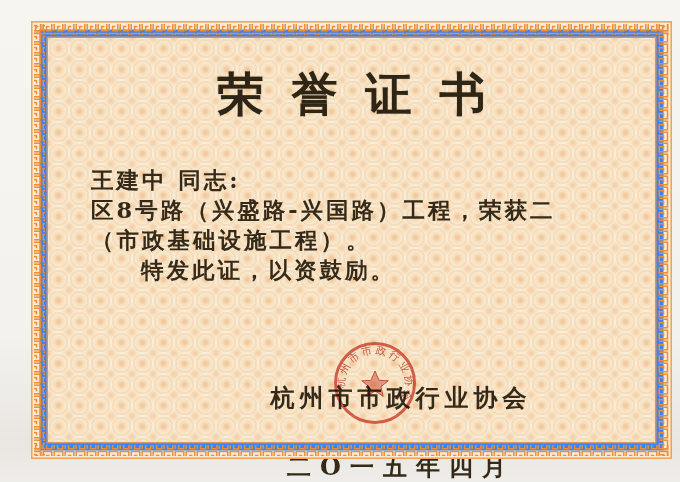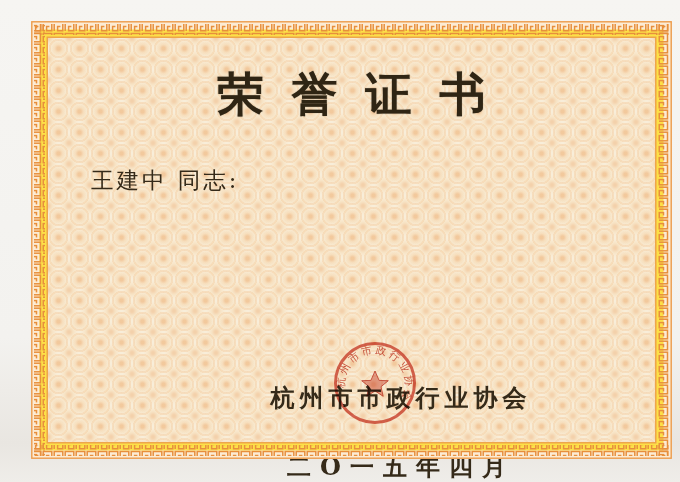--- a/index.html
+++ b/index.html
@@ -5,21 +5,21 @@
   html,body{margin:0;padding:0;}
   body{
     width:680px;height:482px;position:relative;overflow:hidden;
     font-family:"DejaVu Serif", serif;
     background:
       linear-gradient(180deg, #f6f5f2 0%, #f3f2ef 70%, #e9e6e1 92%, #efede9 100%);
   }
   
   .cert{
     position:absolute; left:31px; top:21px; width:641px; height:438px;
-    background:#fde047;
+    background:#3b82f6;
   }
   
   .frame{position:absolute; inset:0; z-index:3; pointer-events:none;}
   
   .pattern{
     position:absolute; inset:17px; z-index:0;
     background-color:#f8eedb;
     background-image:
       radial-gradient(circle, rgba(235,156,82,0.45) 1.5px, rgba(244,196,138,0.38) 4px,
         rgba(248,218,175,0.30) 7px, rgba(250,232,205,0.18) 9px, transparent 10.5px),
@@ -32,21 +32,21 @@
   
   .content{position:absolute; inset:17px; z-index:2; color:#352a19;}
   .title{
     position:absolute; left:0; right:0; top:33px; margin:0;
     text-align:center; font-size:46px; font-weight:700; line-height:1;
     letter-spacing:28px; padding-left:28px; color:#2f2514;
     text-shadow:0 0 1px rgba(47,37,20,.6);
   }
   .bodytext{
     position:absolute; left:43px; right:30px; top:127px;
-    font-size:22.5px; font-weight:400; line-height:30px;
+    font-size:22.5px; font-weight:700; line-height:30px;
     letter-spacing:3px; white-space:nowrap;
   }
   .bodytext p{margin:0;}
   .salutation{margin-bottom:6px;}
   .indent{text-indent:50px;}
   .sigblock{
     position:absolute; left:203px; top:343px; width:300px;
     text-align:center; font-size:24px; font-weight:600; line-height:33px;
     letter-spacing:5px;
   }
@@ -85,20 +85,23 @@
   </svg>
 
   <div class="pattern"></div>
 
   <div class="content">
 
     <h1 class="title">荣誉证书</h1>
 
     <div class="bodytext">
       <p class="salutation">王建中 同志:</p>
+      <p>区8号路（兴盛路-兴国路）工程，荣获二</p>
+      <p>（市政基础设施工程）。</p>
+      <p class="indent">特发此证，以资鼓励。</p>
     </div>
 
     <div class="sigblock">
       <div class="sig-issuer">杭州市市政行业协会</div>
       <div class="sig-date">二O一五年四月</div>
     </div>
 
   </div>
 
   <svg class="seal" viewBox="0 0 94 94" aria-hidden="true">

